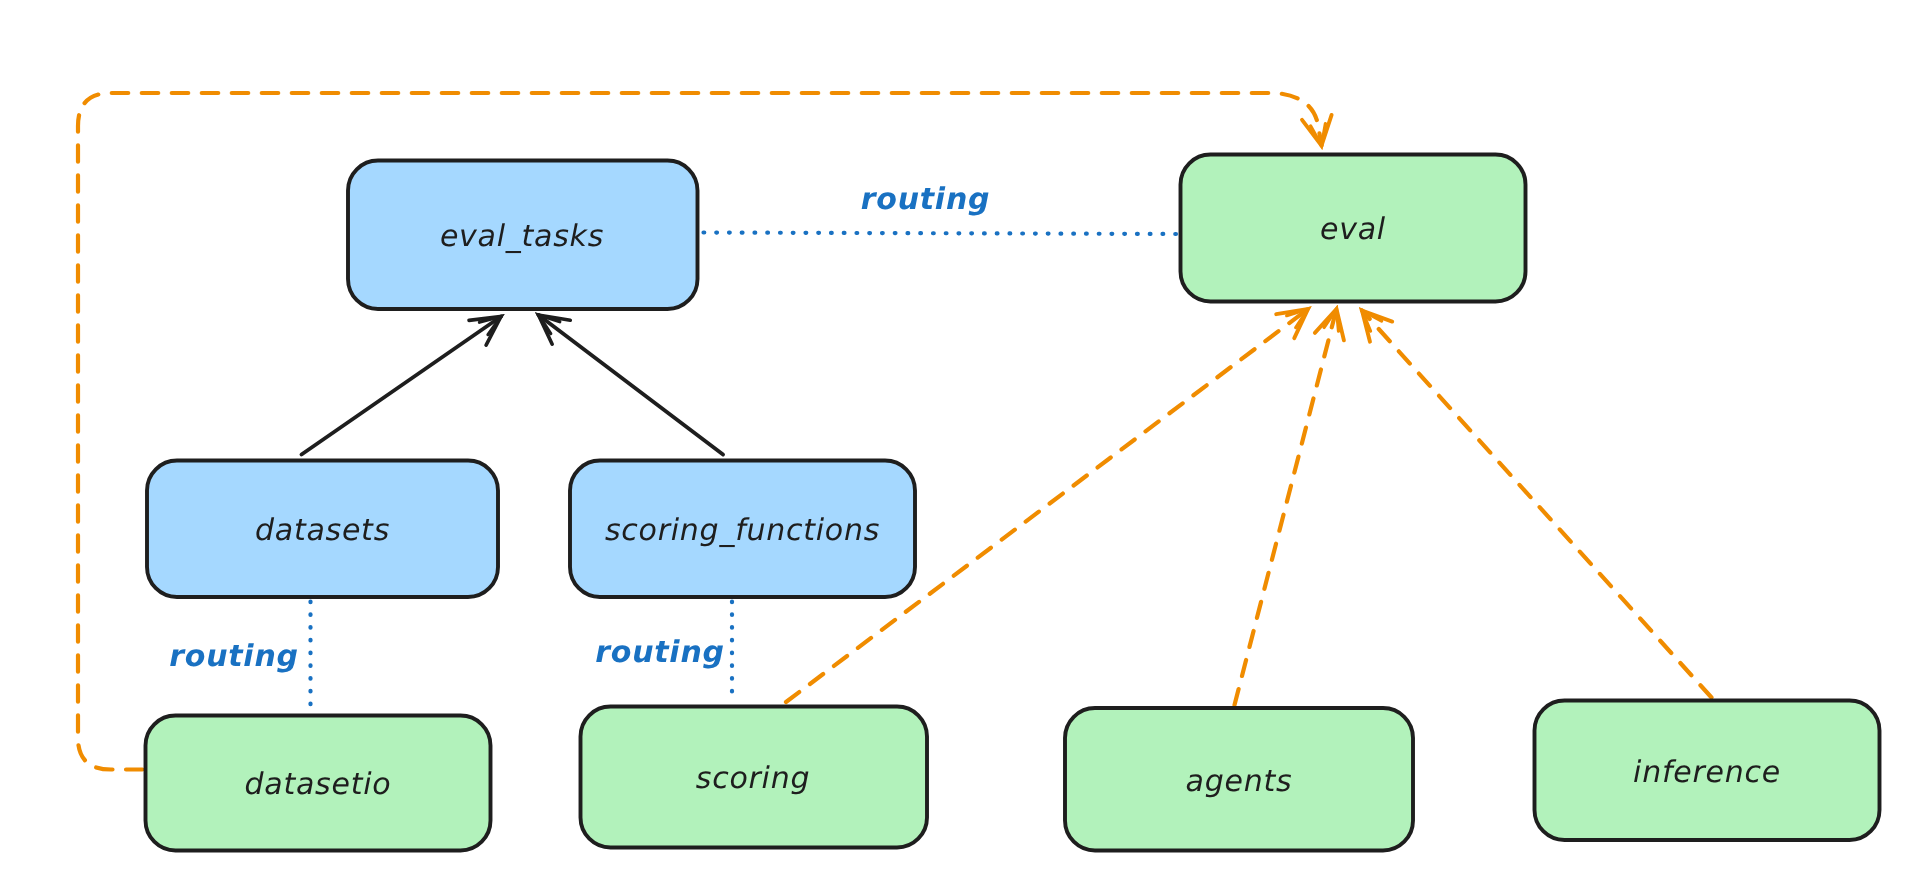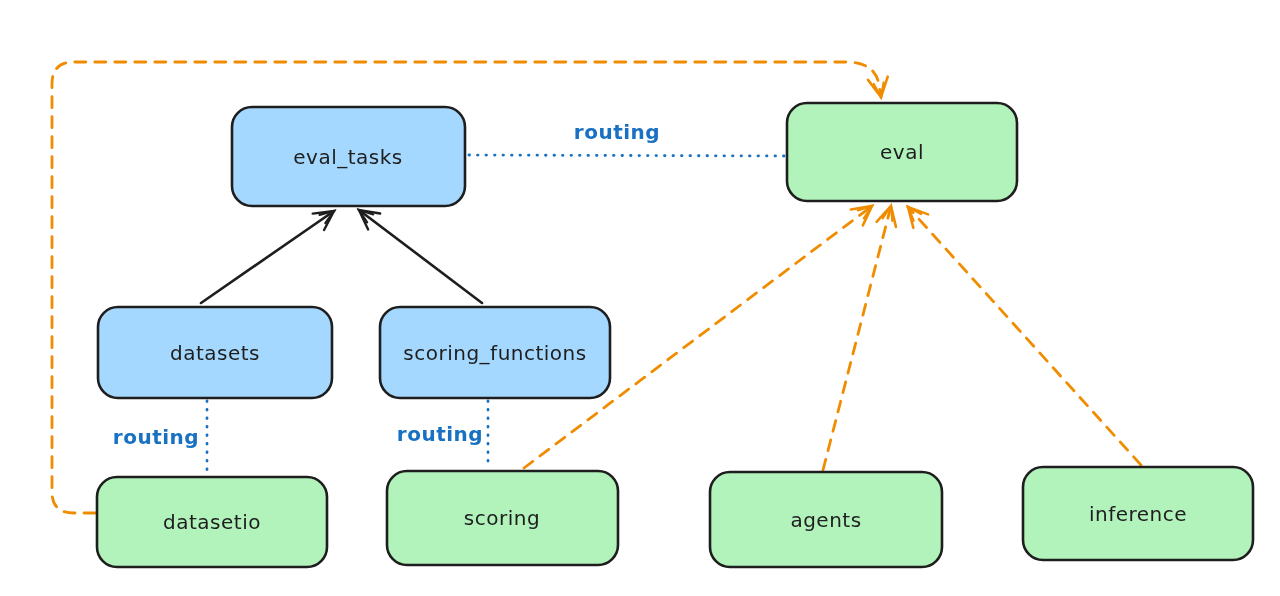--- a/index.html
+++ b/index.html
@@ -9,20 +9,21 @@
     width: 1280px;
     height: 596px;
     overflow: hidden;
     font-family: "DejaVu Sans", sans-serif;
   }
   .canvas {
     position: relative;
     width: 1280px;
     height: 596px;
     background: #ffffff;
+    font-style: italic;
   }
   svg { display: block; }
   .node-rect {
     stroke: #1e1e1e;
     stroke-width: 2.6;
   }
   .node-rect.blue  { fill: #a5d8ff; }
   .node-rect.green { fill: #b2f2bb; }
   .node-label {
     fill: #1e1e1e;

